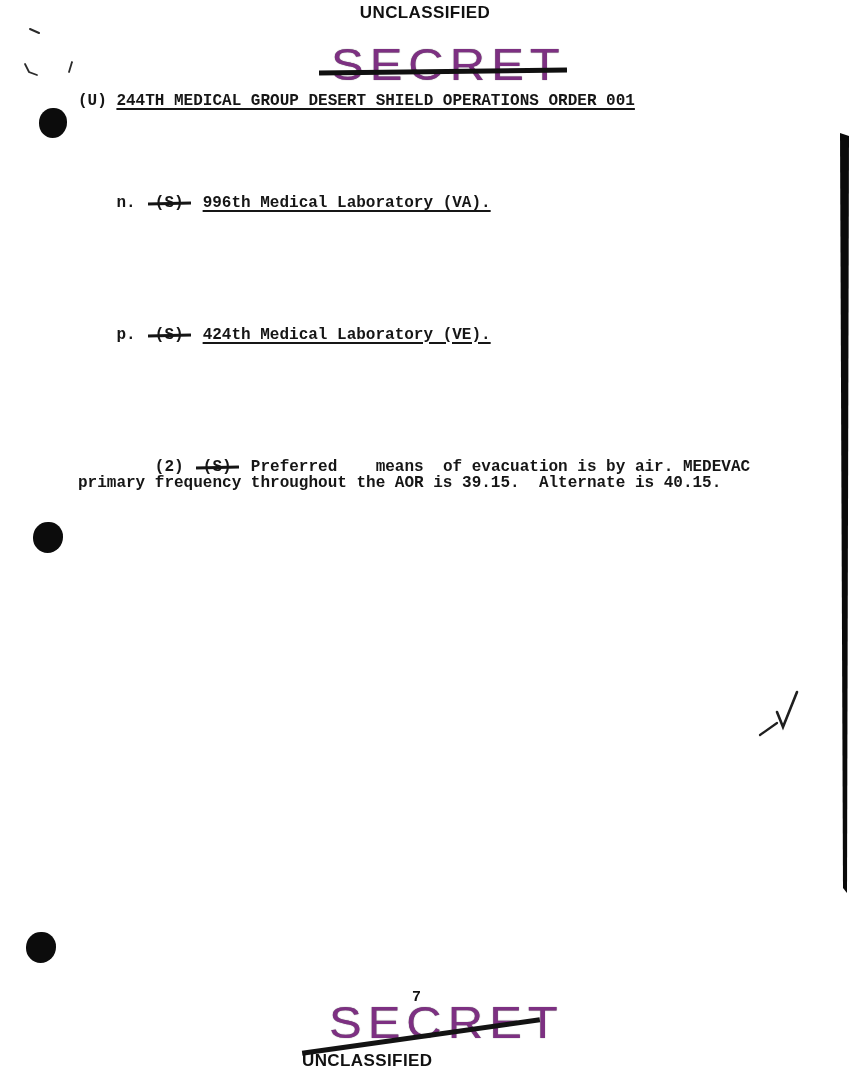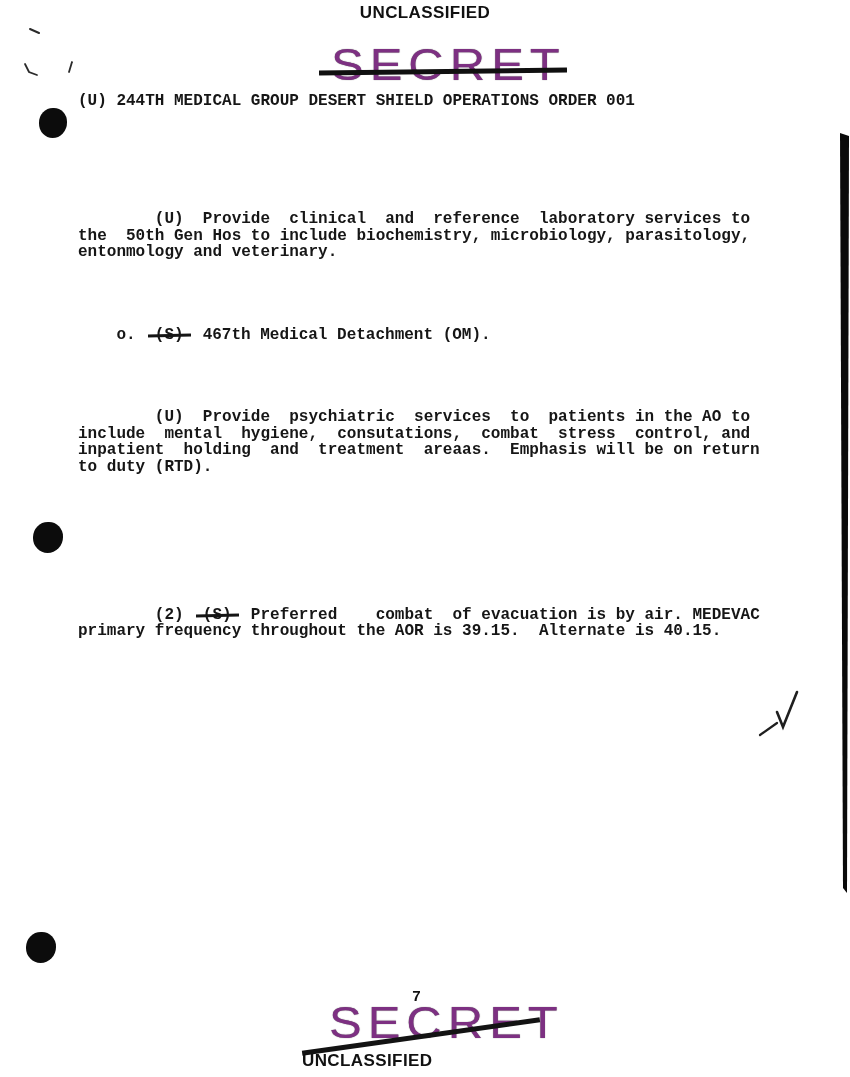--- a/index.html
+++ b/index.html
@@ -7,21 +7,21 @@
         color:#141414;}
   .mono, .mono *{white-space:pre;}
   .mono{font:700 16px/16.4px "Liberation Mono","DejaVu Sans Mono",monospace;color:#161616;}
   .banner-top{position:absolute;top:3px;left:0;width:100%;text-align:center;
               font:700 17px/19px "Liberation Sans",sans-serif;letter-spacing:.4px;color:#111;}
   .banner-bottom{position:absolute;left:302px;top:1051px;
               font:700 17px/19px "Liberation Sans",sans-serif;letter-spacing:.4px;color:#111;}
   .content{position:absolute;left:78px;top:44px;width:712px;}
   .block{margin:0 0 17px 0;}
   .title-row{margin:0 0 36px 0;}
-  .u{text-decoration-thickness:2px;text-underline-offset:3px;margin-top:8px;}
+  .u{text-decoration:underline;text-decoration-thickness:2px;text-underline-offset:3px;margin-top:8px;}
   .hd .u{margin-left:19px;}
   .strike-s{position:relative;display:inline-block;}
   .strike-s::after{content:"";position:absolute;left:-7px;right:-7px;top:46%;height:3px;
                    background:#151515;transform:rotate(-1.5deg);}
   .stamp{position:absolute;font-family:"Liberation Sans","DejaVu Sans",sans-serif;
          font-weight:400;color:#701a75;}
   .stamp .txt{display:inline-block;font-size:49px;line-height:46px;letter-spacing:6px;
          transform:scaleY(.9);opacity:.9;
          text-shadow:0 0 1px #444, 1px 1px 0 rgba(255,255,255,.25) , -1px 2px 0 rgba(255,255,255,.2);}
   .stamp-top{left:331px;top:42px;}
@@ -42,37 +42,31 @@
 <body>
 
 <div class="page">
 
   <div class="banner-top">UNCLASSIFIED</div>
 
   <div class="content mono">
 
     <div class="block title-row"><span>(U) </span><span class="u">244TH MEDICAL GROUP DESERT SHIELD OPERATIONS ORDER 001</span></div>
 
-
-    <div class="block">        (U)  Provide  clinical  and  reference  laboratory services to
-the  50th Gen Hos to include biochemistry, microbiology, parasitology,
-entonmology and veterinary.</div>
-
-    <div class="block hd"><span>    o.  </span><span class="strike-s">(S)</span><span class="u">467th Medical Detachment (OM).</span></div>
-
-    <div class="block">        (U)  Provide  psychiatric  services  to  patients in the AO to
-include  mental  hygiene,  consutations,  combat  stress  control, and
-inpatient  holding  and  treatment  areaas.  Emphasis will be on return
-to duty (RTD).</div>
+    <div class="block hd"><span>    n.  </span><span class="strike-s">(S)</span><span class="u">996th Medical Laboratory (VA).</span></div>
 
 
 
 
+    <div class="block hd"><span>    p.  </span><span class="strike-s">(S)</span><span class="u">424th Medical Laboratory (VE).</span></div>
 
-    <div class="block"><span>        (2)  </span><span class="strike-s">(S)</span><span>  Preferred    combat  of evacuation is by air. MEDEVAC</span><span>
+
+
+
+    <div class="block"><span>        (2)  </span><span class="strike-s">(S)</span><span>  Preferred    means  of evacuation is by air. MEDEVAC</span><span>
 primary frequency throughout the AOR is 39.15.  Alternate is 40.15.</span></div>
 
     
 
     
 
     
 
     
 

